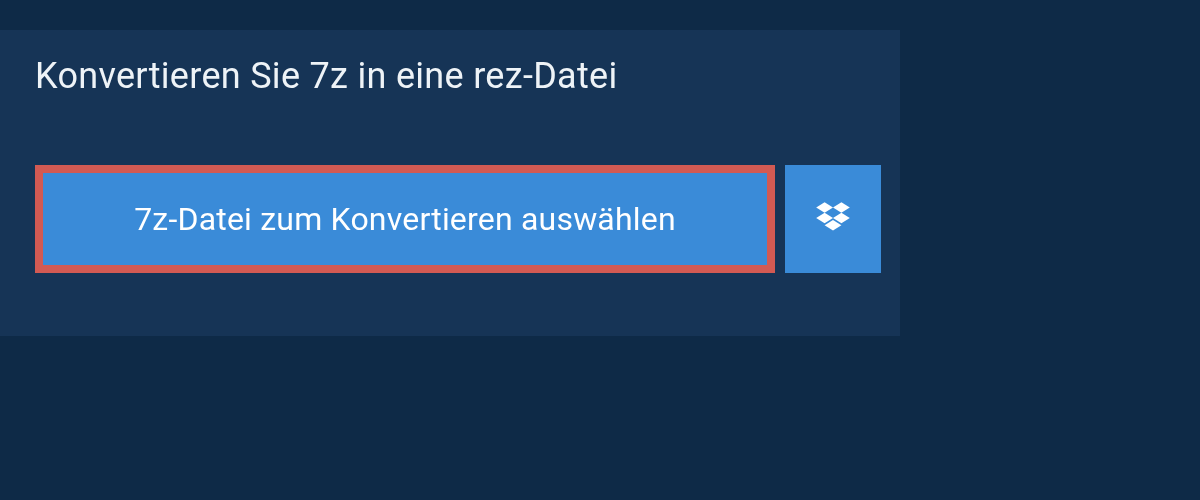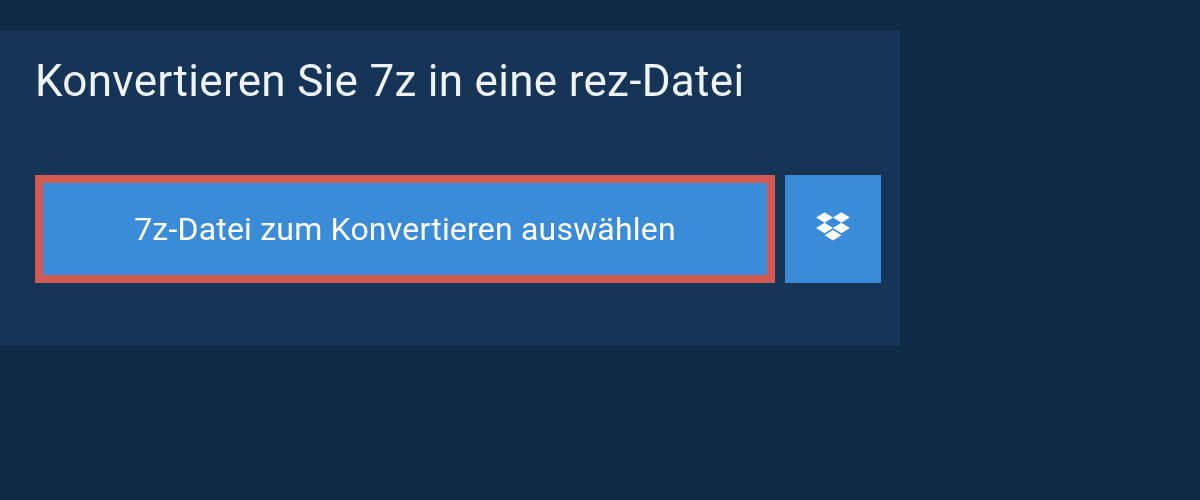--- a/index.html
+++ b/index.html
@@ -20,21 +20,21 @@
       margin-top: 30px;
       padding-bottom: 45px;
     }
     .heading-wrap {
       display: inline-block;
       background-color: #163456;
       padding: 25px 35px 25px 35px;
     }
     .heading {
       color: #eef3f7;
-      font-size: 44px;
+      font-size: 36px;
       font-weight: 400;
       letter-spacing: 0.3px;
     }
     .button-row {
       display: flex;
       gap: 10px;
       padding: 18px 35px;
       margin-top: 25px;
       align-items: stretch;
       text-align: right;

